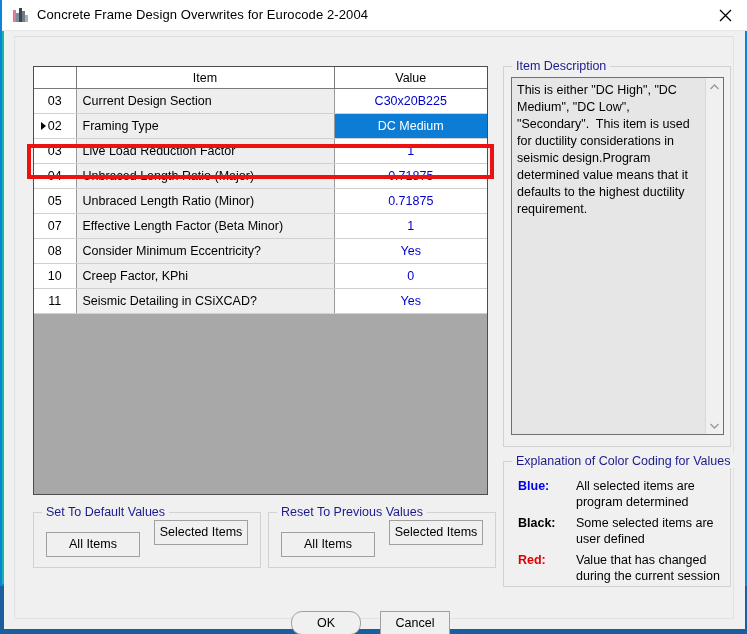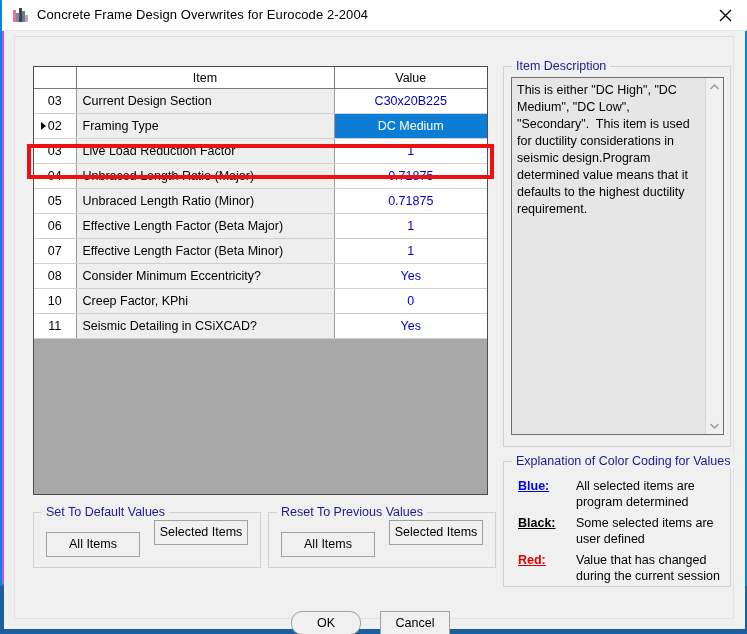--- a/index.html
+++ b/index.html
@@ -16,21 +16,21 @@
 
   
   #window {
     position: absolute;
     left: 0; top: 0;
     width: 747px;
     height: 586px;
     box-sizing: border-box;
     border: 2px solid #0a84d8;
     border-top: none;
-    background: #d946ef;
+    background: #14b8a6;
   }
 
   #titlebar {
     position: absolute;
     left: 0; top: 0;
     width: 747px;
     height: 31px;
     background: #ffffff;
     box-sizing: border-box;
     border-bottom: 1px solid #e8e8e8;
@@ -222,21 +222,20 @@
 
   
   #gb-colors { left: 488px; top: 424px; width: 228px; height: 126px; }
   .cc-row { position: absolute; font-size: 12.5px; line-height: 16px; }
   .cc-key {
     position: absolute;
     left: 14px;
     width: 54px;
     font-weight: bold;
     text-align: left;
-    text-decoration: underline;
   }
   .cc-desc { position: absolute; left: 72px; width: 146px; color: #000; }
   .k-blue  { color: #0000ee; }
   .k-black { color: #000000; }
   .k-red   { color: #dd0000; }
 
   
   #gb-default { left: 18px; top: 475px; width: 228px; height: 56px; }
   #gb-reset   { left: 253px; top: 475px; width: 228px; height: 56px; }
 
@@ -324,25 +323,20 @@
                 <td class="num">04</td>
                 <td class="item">Unbraced Length Ratio (Major)</td>
                 <td class="val">0.71875</td>
               </tr>
               <tr>
                 <td class="num">05</td>
                 <td class="item">Unbraced Length Ratio (Minor)</td>
                 <td class="val">0.71875</td>
               </tr>
               <tr>
-                <td class="num">06</td>
-                <td class="item">Effective Length Factor (Beta Major)</td>
-                <td class="val">1</td>
-              </tr>
-              <tr>
                 <td class="num">07</td>
                 <td class="item">Effective Length Factor (Beta Minor)</td>
                 <td class="val">1</td>
               </tr>
               <tr>
                 <td class="num">08</td>
                 <td class="item">Consider Minimum Eccentricity?</td>
                 <td class="val">Yes</td>
               </tr>
               <tr>

